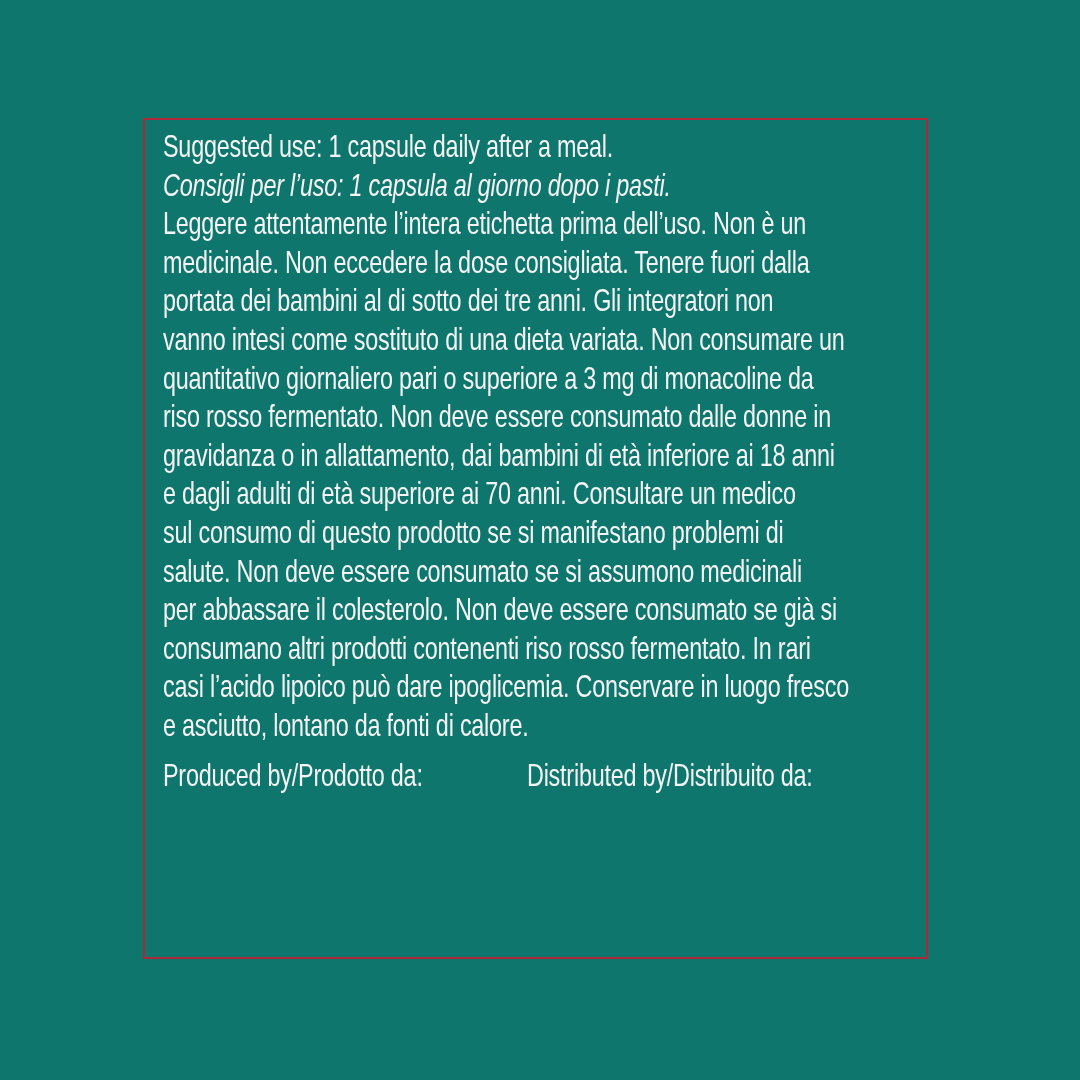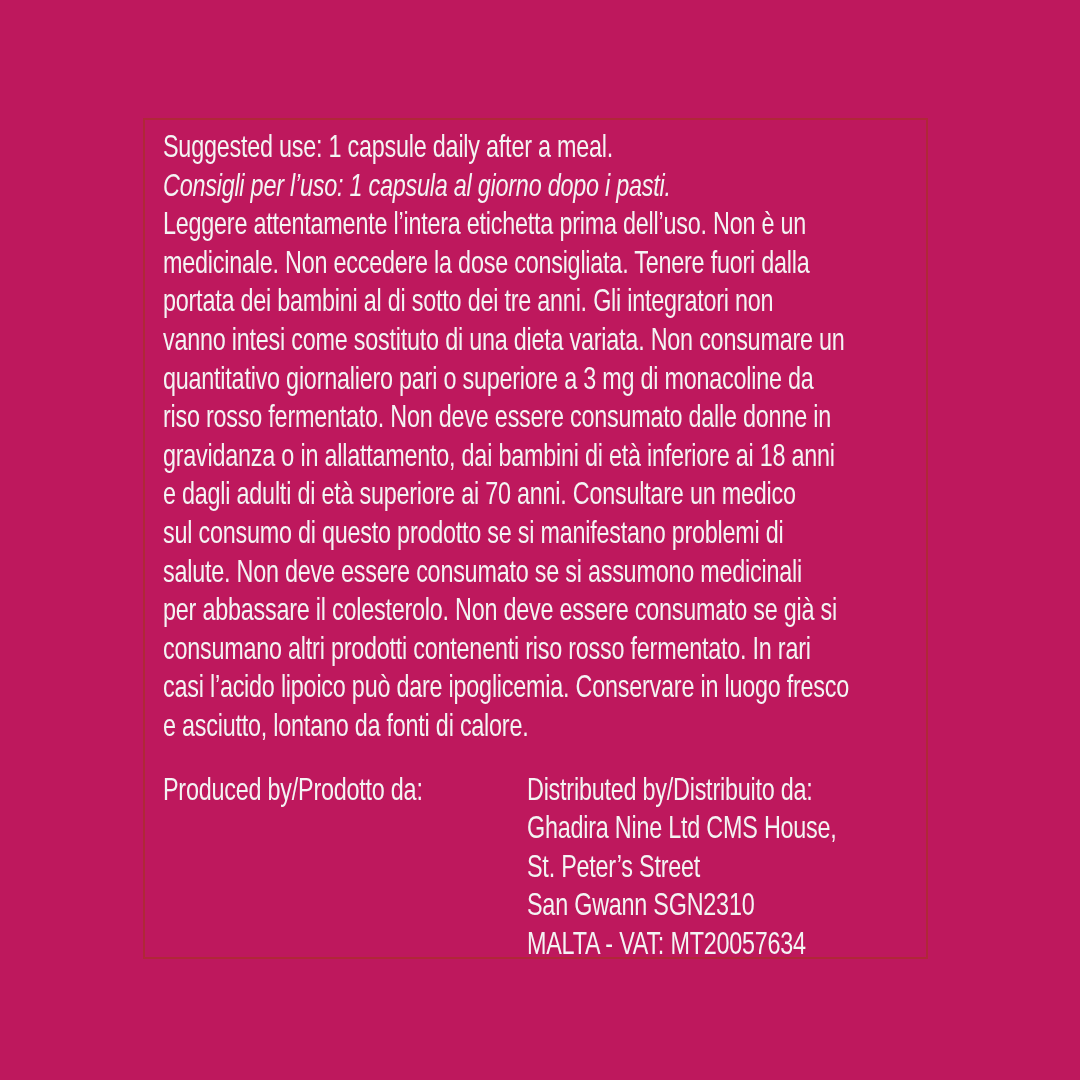--- a/index.html
+++ b/index.html
@@ -4,21 +4,21 @@
 <style>
   html, body {
     margin: 0;
     padding: 0;
     background: #000000;
   }
   .page {
     position: relative;
     width: 1080px;
     height: 1080px;
-    background: #be185d;
+    background: #0f766e;
     overflow: hidden;
     font-family: "Liberation Sans", sans-serif;
   }
   .label-box {
     position: absolute;
     left: 143px;
     top: 118px;
     width: 785px;
     height: 841px;
     box-sizing: border-box;
@@ -33,21 +33,21 @@
     letter-spacing: -0.3px;
     white-space: nowrap;
     transform: scaleX(0.73);
     transform-origin: 0 50%;
   }
   .italic {
     font-style: italic;
   }
   .address-row {
     display: flex;
-    margin-top: 25px;
+    margin-top: 11px;
   }
   .col-left {
     flex: 0 0 364px;
     width: 364px;
   }
   .col-right {
     flex: 1 1 auto;
   }
 </style>
 </head>
@@ -91,27 +91,17 @@
         <div class="line">e asciutto, lontano da fonti di calore.</div>
       </div>
 
     <div class="address-row">
       <div class="col-left">
         <div class="line">Produced by/Prodotto da:</div>
       </div>
 
       <div class="col-right">
         <div class="line">Distributed by/Distribuito da:</div>
-        <div>
-
-            <div class="line">Ghadira Nine Ltd CMS House,</div>
-
-            <div class="line">St. Peter’s Street</div>
-
-            <div class="line">San Gwann SGN2310</div>
-
-            <div class="line">MALTA - VAT: MT20057634</div>
-          </div>
       </div>
     </div>
 
   </div>
 </div>
 
 </body></html>

